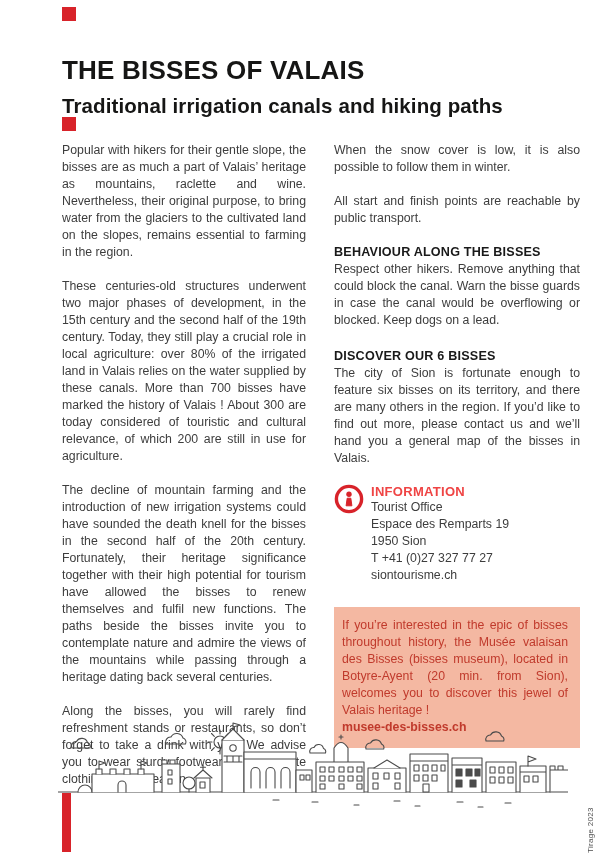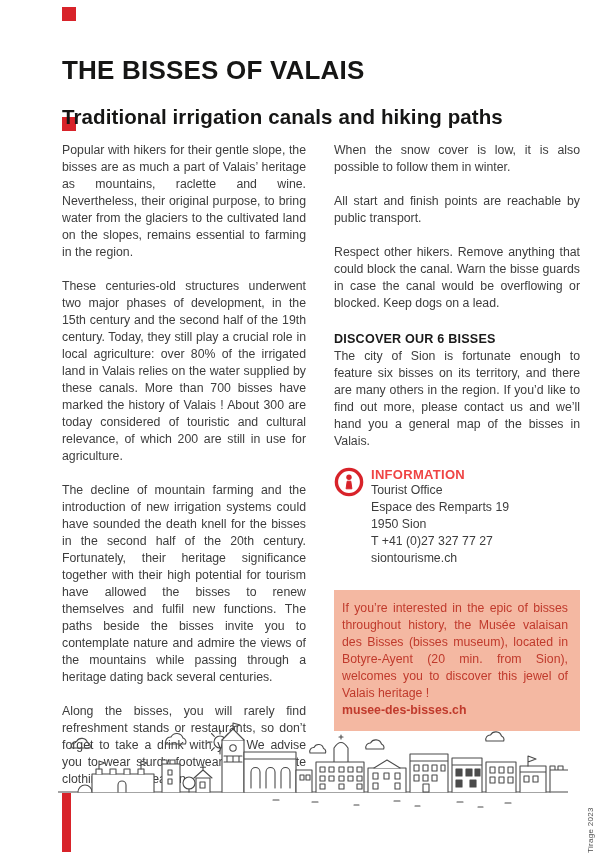--- a/index.html
+++ b/index.html
@@ -4,21 +4,21 @@
 <style>
   html,body{margin:0;padding:0;background:#fff;}
   .page{position:relative;width:610px;height:865px;background:#ffffff;overflow:hidden;
         font-family:"Liberation Sans","DejaVu Sans",sans-serif;color:#3d3d3d;}
   .brand-square{position:absolute;width:14px;height:14px;background:#d8232a;}
   .sq-top{left:62px;top:7px;}
   .sq-mid{left:62px;top:117px;}
   .brand-bar{position:absolute;left:62px;top:793px;width:9px;height:59px;background:#d8232a;}
   .titleblock{position:absolute;left:62px;top:56px;width:500px;color:#161615;}
   .title{font-size:26px;font-weight:700;letter-spacing:.2px;line-height:1.1;}
-  .subtitle{font-size:20.5px;font-weight:700;letter-spacing:.1px;margin-top:20px;}
+  .subtitle{font-size:20.5px;font-weight:700;letter-spacing:.1px;margin-top:9px;}
   .col{position:absolute;top:142px;font-size:12.3px;line-height:17px;text-align:justify;}
   .col-left{left:62px;width:244px;}
   .col-right{left:334px;width:246px;}
   .col p{margin:0 0 17px 0;}
   h3.sec{font-size:12.6px;font-weight:700;color:#191919;margin:29px 0 0 0;line-height:17px;
          letter-spacing:.2px;text-align:left;}
   .sec + p{margin-top:0;}
   .info-block{display:flex;margin-top:12px;text-align:left;}
   .info-icon{flex:0 0 30px;width:30px;height:30px;margin-right:7px;}
   .info-label{color:#ef4444;font-weight:700;font-size:13px;letter-spacing:.3px;line-height:15px;}
@@ -47,20 +47,21 @@
   <div class="col col-left">
     <p>Popular with hikers for their gentle slope, the bisses are as much a part of Valais’ heritage as mountains, raclette and wine. Nevertheless, their original purpose, to bring water from the glaciers to the cultivated land on the slopes, remains essential to farming in the region.</p>
     <p>These centuries-old structures underwent two major phases of development, in the 15th century and the second half of the 19th century. Today, they still play a crucial role in local agriculture: over 80% of the irrigated land in Valais relies on the water supplied by these canals. More than 700 bisses have marked the history of Valais ! About 300 are today considered of touristic and cultural relevance, of which 200 are still in use for agriculture.</p>
     <p>The decline of mountain farming and the introduction of new irrigation systems could have sounded the death knell for the bisses in the second half of the 20th century. Fortunately, their heritage significance together with their high potential for tourism have allowed the bisses to renew themselves and fulfil new functions. The paths beside the bisses invite you to contemplate nature and admire the views of the mountains while passing through a heritage dating back several centuries.</p>
     <p>Along the bisses, you will rarely find refreshment stands or restaurants, so don’t forget to take a drink with you. We advise you to wear sturdy footwear and adequate clothing for the season.</p>
   </div>
 
   <div class="col col-right">
     <p>When the snow cover is low, it is also possible to follow them in winter.</p>
     <p>All start and finish points are reachable by public transport.</p>
+    <h3 class="sec" style="margin-top:12px;">BEHAVIOUR ALONG THE BISSES</h3>
     <p>Respect other hikers. Remove anything that could block the canal. Warn the bisse guards in case the canal would be overflowing or blocked. Keep dogs on a lead.</p>
     <h3 class="sec" style="margin-top:19px;">DISCOVER OUR 6 BISSES</h3>
     <p>The city of Sion is fortunate enough to feature six bisses on its territory, and there are many others in the region. If you’d like to find out more, please contact us and we’ll hand you a general map of the bisses in Valais.</p>
 
     <div class="info-block">
       <svg class="info-icon" viewBox="0 0 30 30">
         <circle cx="15" cy="15" r="12.6" fill="none" stroke="#d8232a" stroke-width="3.4"></circle>
         <circle cx="15" cy="10.2" r="2.7" fill="#d8232a"></circle>
         <path d="M12.1 21.8 L13.2 14.2 L16.8 14.2 L17.9 21.8 Z" fill="#d8232a" stroke="#d8232a" stroke-width="1" stroke-linejoin="round"></path>
       </svg>

